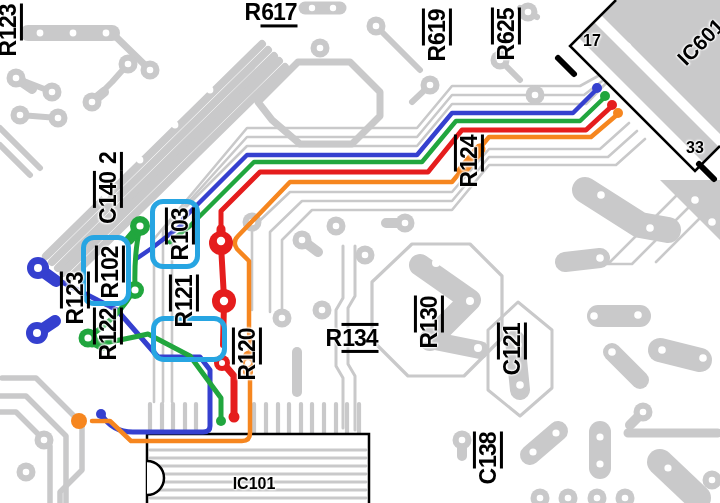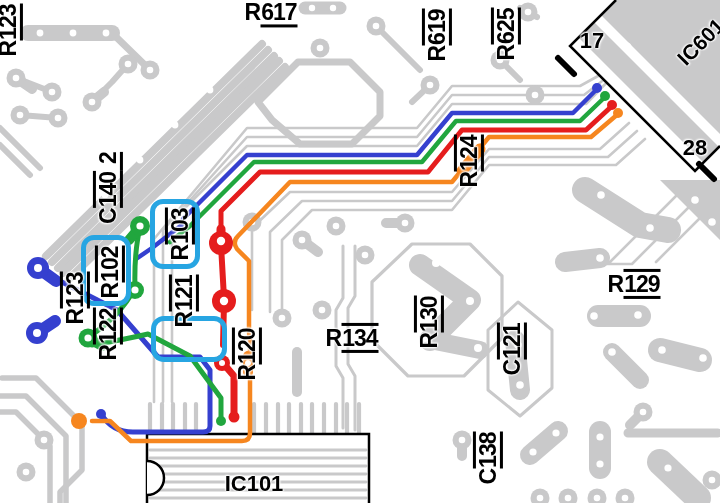--- a/index.html
+++ b/index.html
@@ -12,21 +12,21 @@
   .board svg{position:absolute;left:0;top:0;}
   .lbl{position:absolute;transform:translate(-50%,-50%);white-space:nowrap;
        font-weight:bold;font-size:23px;letter-spacing:-1px;color:#000;line-height:1;
        text-shadow:0 0 2px #fff,0 0 2px #fff,1px 1px 2px #fff,-1px -1px 2px #fff;}
   .lbl span{display:inline-block;line-height:1.05;}
   .lbl.v{transform:translate(-50%,-50%) rotate(-90deg);}
   .lbl.d45{transform:translate(-50%,-50%) rotate(-45deg);}
   .lbl .dg{border-top:3px solid;border-bottom:3px solid;padding:0 1px;}
   .lbl .dg.u{border-top:none;}
   .lbl .suf{border-bottom:3px solid;padding-left:7px;}
-  .lbl.plain{font-size:22px;letter-spacing:0;}
+  .lbl.plain{font-size:16px;letter-spacing:0;}
   .hl{position:absolute;border:5px solid var(--c-highlight);border-radius:13px;
       box-sizing:border-box;background:transparent;}
 </style>
 </head>
 <body>
 
 <div class="board">
 
 <svg width="720" height="503" viewBox="0 0 720 503">
   <defs>
@@ -268,21 +268,21 @@
 <div class="lbl v" style="left:506px;top:34px;">
   <span>R</span><span class="dg">625</span>
 </div>
 <div class="lbl plain" style="left:592px;top:41px;">
   <span>17</span>
 </div>
 <div class="lbl plain d45" style="left:701px;top:42px;font-size:21px;">
   <span>IC601</span>
 </div>
 <div class="lbl plain" style="left:695px;top:148px;">
-  <span>28</span>
+  <span>33</span>
 </div>
 <div class="lbl v" style="left:469px;top:161px;">
   <span>R</span><span class="dg">124</span>
 </div>
 <div class="lbl v" style="left:108px;top:188px;">
   <span>C</span><span class="dg">140</span><span class="suf">2</span>
 </div>
 <div class="lbl v" style="left:180px;top:234px;">
   <span>R</span><span class="dg">103</span>
 </div>
@@ -300,23 +300,20 @@
 </div>
 <div class="lbl v" style="left:247px;top:354px;">
   <span>R</span><span class="dg">120</span>
 </div>
 <div class="lbl" style="left:308px;top:338px;margin-left:44px;">
   <span>R</span><span class="dg">134</span>
 </div>
 <div class="lbl v" style="left:429px;top:322px;">
   <span>R</span><span class="dg">130</span>
 </div>
-<div class="lbl" style="left:634px;top:284px;">
-  <span>R</span><span class="dg">129</span>
-</div>
 <div class="lbl v" style="left:512px;top:349px;">
   <span>C</span><span class="dg">121</span>
 </div>
 <div class="lbl v" style="left:488px;top:458px;">
   <span>C</span><span class="dg">138</span>
 </div>
 <div class="lbl plain" style="left:254px;top:484px;">
   <span>IC101</span>
 </div>
 

